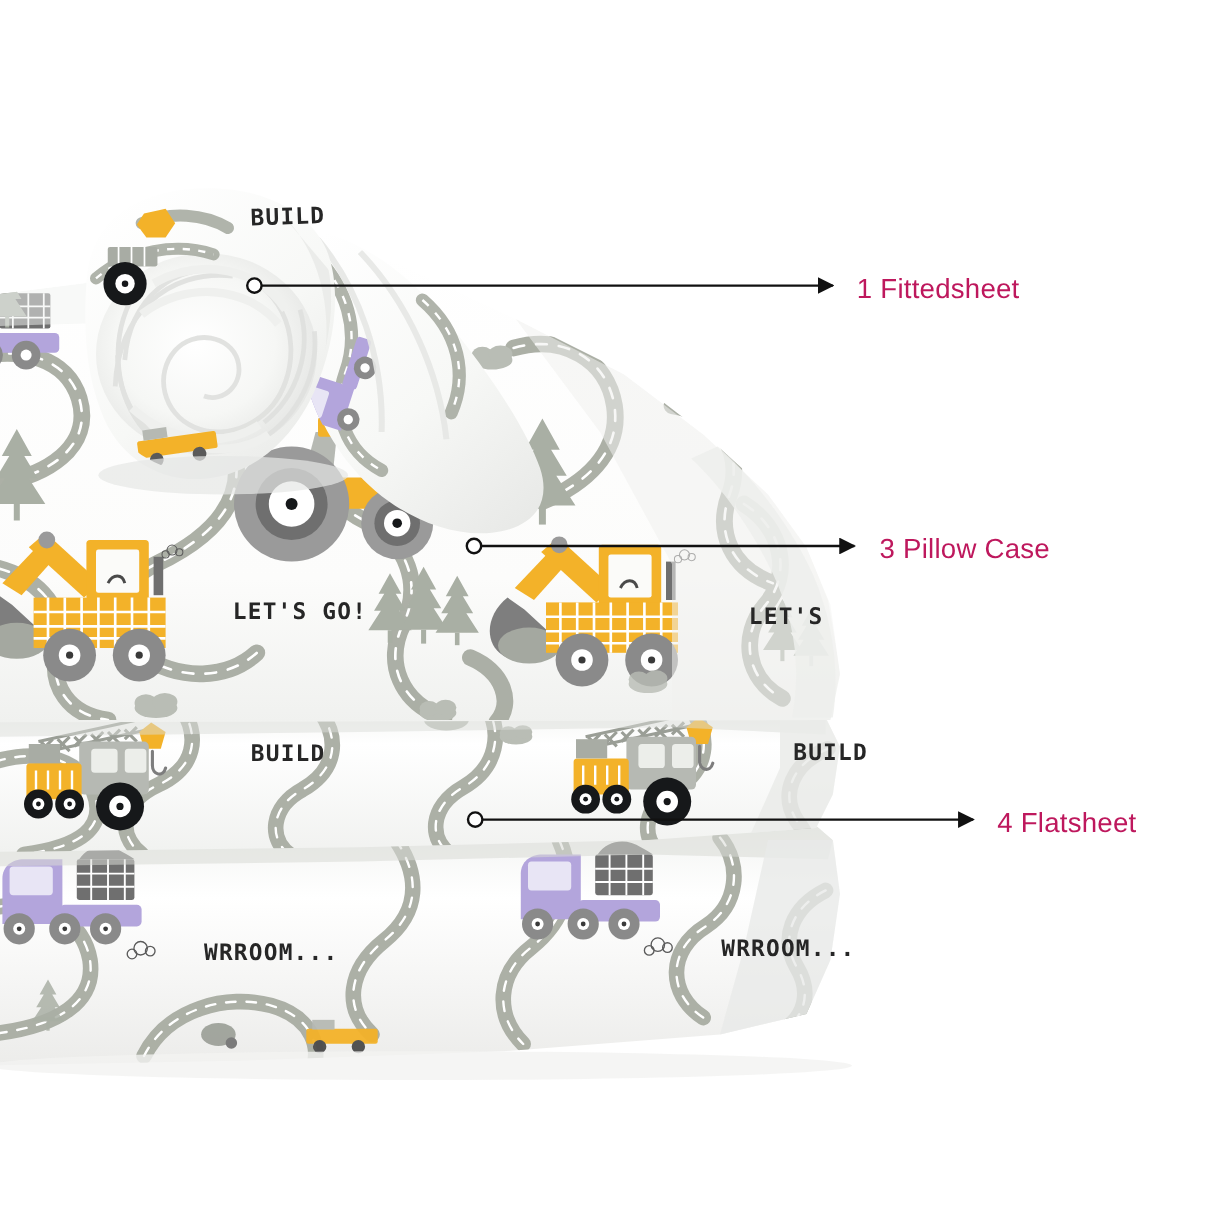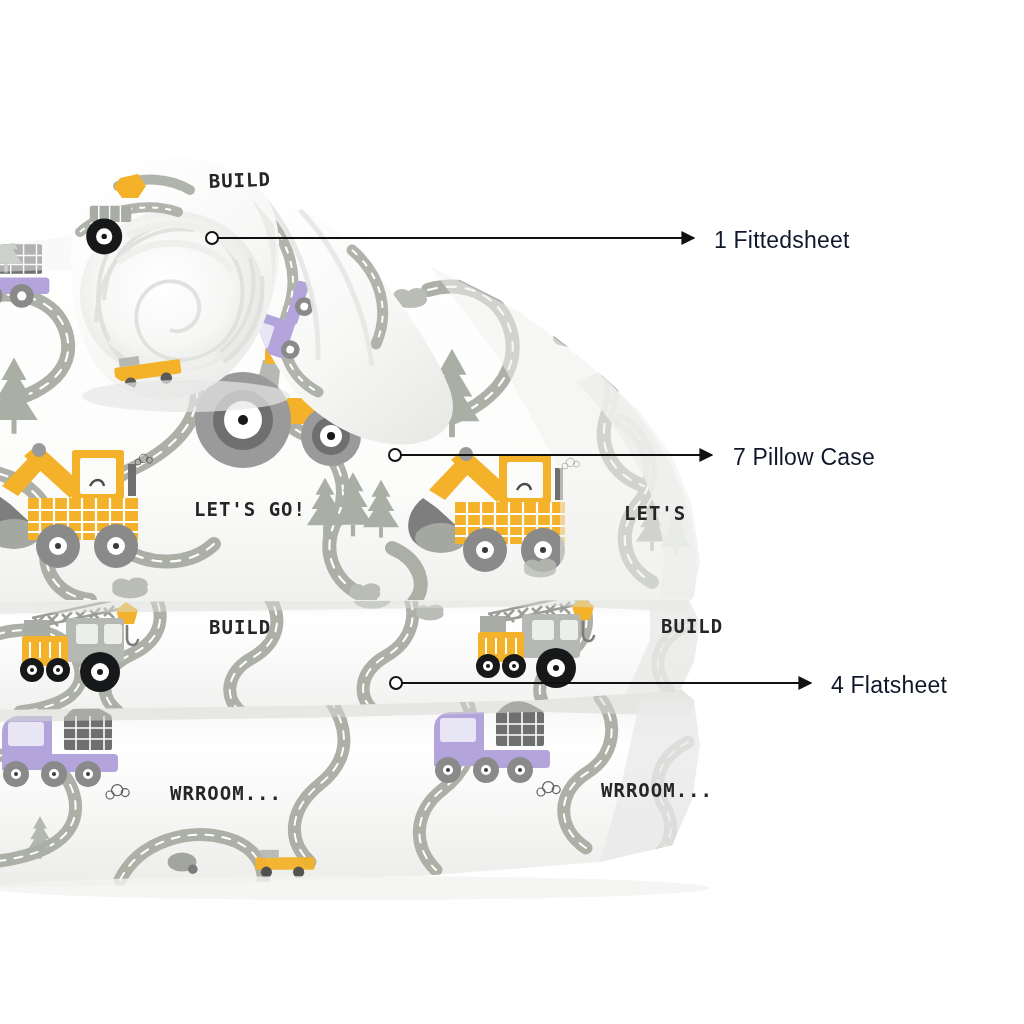--- a/index.html
+++ b/index.html
@@ -20,21 +20,21 @@
   }
   .product-image {
     position: absolute;
     left: 0;
     top: 0;
     width: 1024px;
     height: 1024px;
   }
   .callout-label {
     position: absolute;
-    color: #0f172a;
+    color: #be185d;
     font-size: 23px;
     font-family: "Liberation Sans", sans-serif;
     font-weight: 400;
     letter-spacing: 0.2px;
     white-space: nowrap;
   }
   .callout-svg {
     position: absolute;
     left: 0;
     top: 0;
@@ -618,17 +618,17 @@
     </g>
 
     <g>
       <line x1="396" y1="683" x2="811" y2="683" stroke="#111111" stroke-width="2" marker-end="url(#arrowHead)"></line>
       <circle cx="396" cy="683" r="6" fill="#ffffff" stroke="#111111" stroke-width="2"></circle>
     </g>
   </svg>
 
   <div class="callout-label" style="left:714px; top:227px;">1 Fittedsheet</div>
 
-  <div class="callout-label" style="left:733px; top:444px;">7 Pillow Case</div>
+  <div class="callout-label" style="left:733px; top:444px;">3 Pillow Case</div>
 
   <div class="callout-label" style="left:831px; top:672px;">4 Flatsheet</div>
 
 </div>
 
 </body></html>

